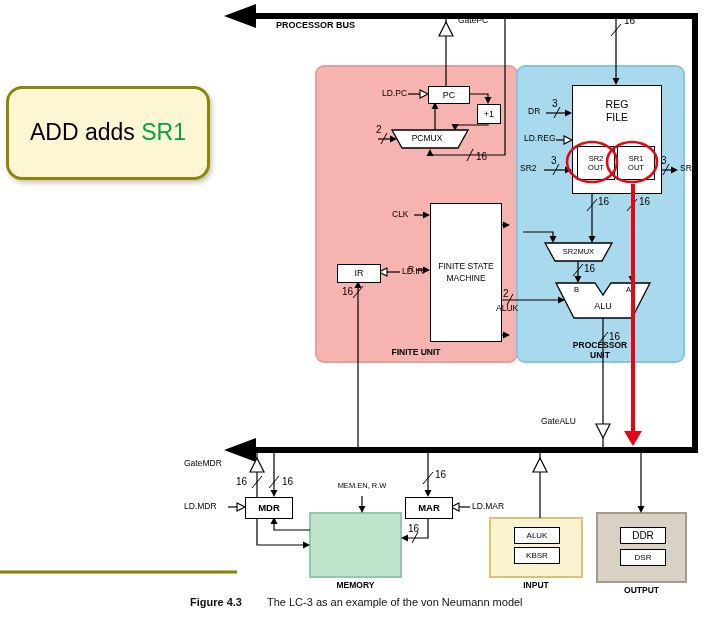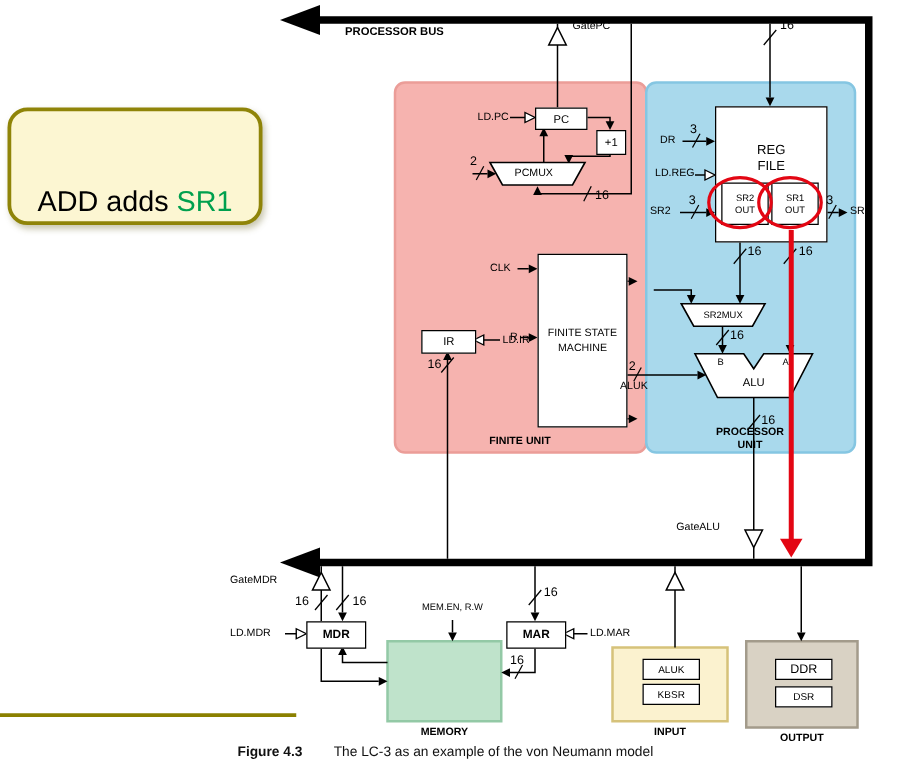--- a/index.html
+++ b/index.html
@@ -13,23 +13,23 @@
   .shape{fill:#fff;stroke:#000;stroke-width:1.3}
   .gate{fill:#fff;stroke:#000;stroke-width:1.2}
   .lbl{position:absolute;font-size:8.5px;line-height:1.15;color:#000;white-space:nowrap}
   .b{font-weight:700}
   .ctr{text-align:center;white-space:normal}
   .wlbl{position:absolute;font-size:10px;line-height:1;color:#000}
   .dbox{position:absolute;background:#fff;border:1.3px solid #000;display:flex;align-items:center;justify-content:center;text-align:center;font-size:9px;line-height:1.15;color:#000}
   .fsm{font-size:8.5px;padding:0 4px;line-height:1.35}
   .so{font-size:7.5px;padding:0 3px;line-height:1.2}
   .rf{display:block;padding-top:12px}
-  .rf-t{display:block;width:44px;margin:16px auto;text-align:center;font-size:10.5px;line-height:1.25}
+  .rf-t{display:block;width:44px;margin:0 auto;text-align:center;font-size:10.5px;line-height:1.25}
   .caption{position:absolute;left:190px;top:596px;font-size:11px;display:flex;gap:25px;color:#111;align-items:baseline}
-  .callout{position:absolute;left:6px;top:86px;width:198px;height:88px;background:#fcf6d2;border:3px solid #8f8408;border-radius:16px;display:flex;flex-direction:column;align-items:center;justify-content:flex-end;font-size:23px;color:#000;line-height:1.3;box-shadow:2px 3px 5px rgba(100,95,30,.35)}
+  .callout{position:absolute;left:6px;top:86px;width:198px;height:88px;background:#fcf6d2;border:3px solid #8f8408;border-radius:16px;display:flex;flex-direction:column;align-items:center;justify-content:center;font-size:23px;color:#000;line-height:1.3;box-shadow:2px 3px 5px rgba(100,95,30,.35)}
   .green{color:#00A04E}
 </style>
 </head>
 <body>
 
 <div class="stage">
 
   <svg class="layer" width="718" height="619" viewBox="0 0 718 619">
 
     <rect x="316" y="66" width="201" height="296" rx="8" fill="#f6b3af" stroke="#eb9d98" stroke-width="2"></rect>

